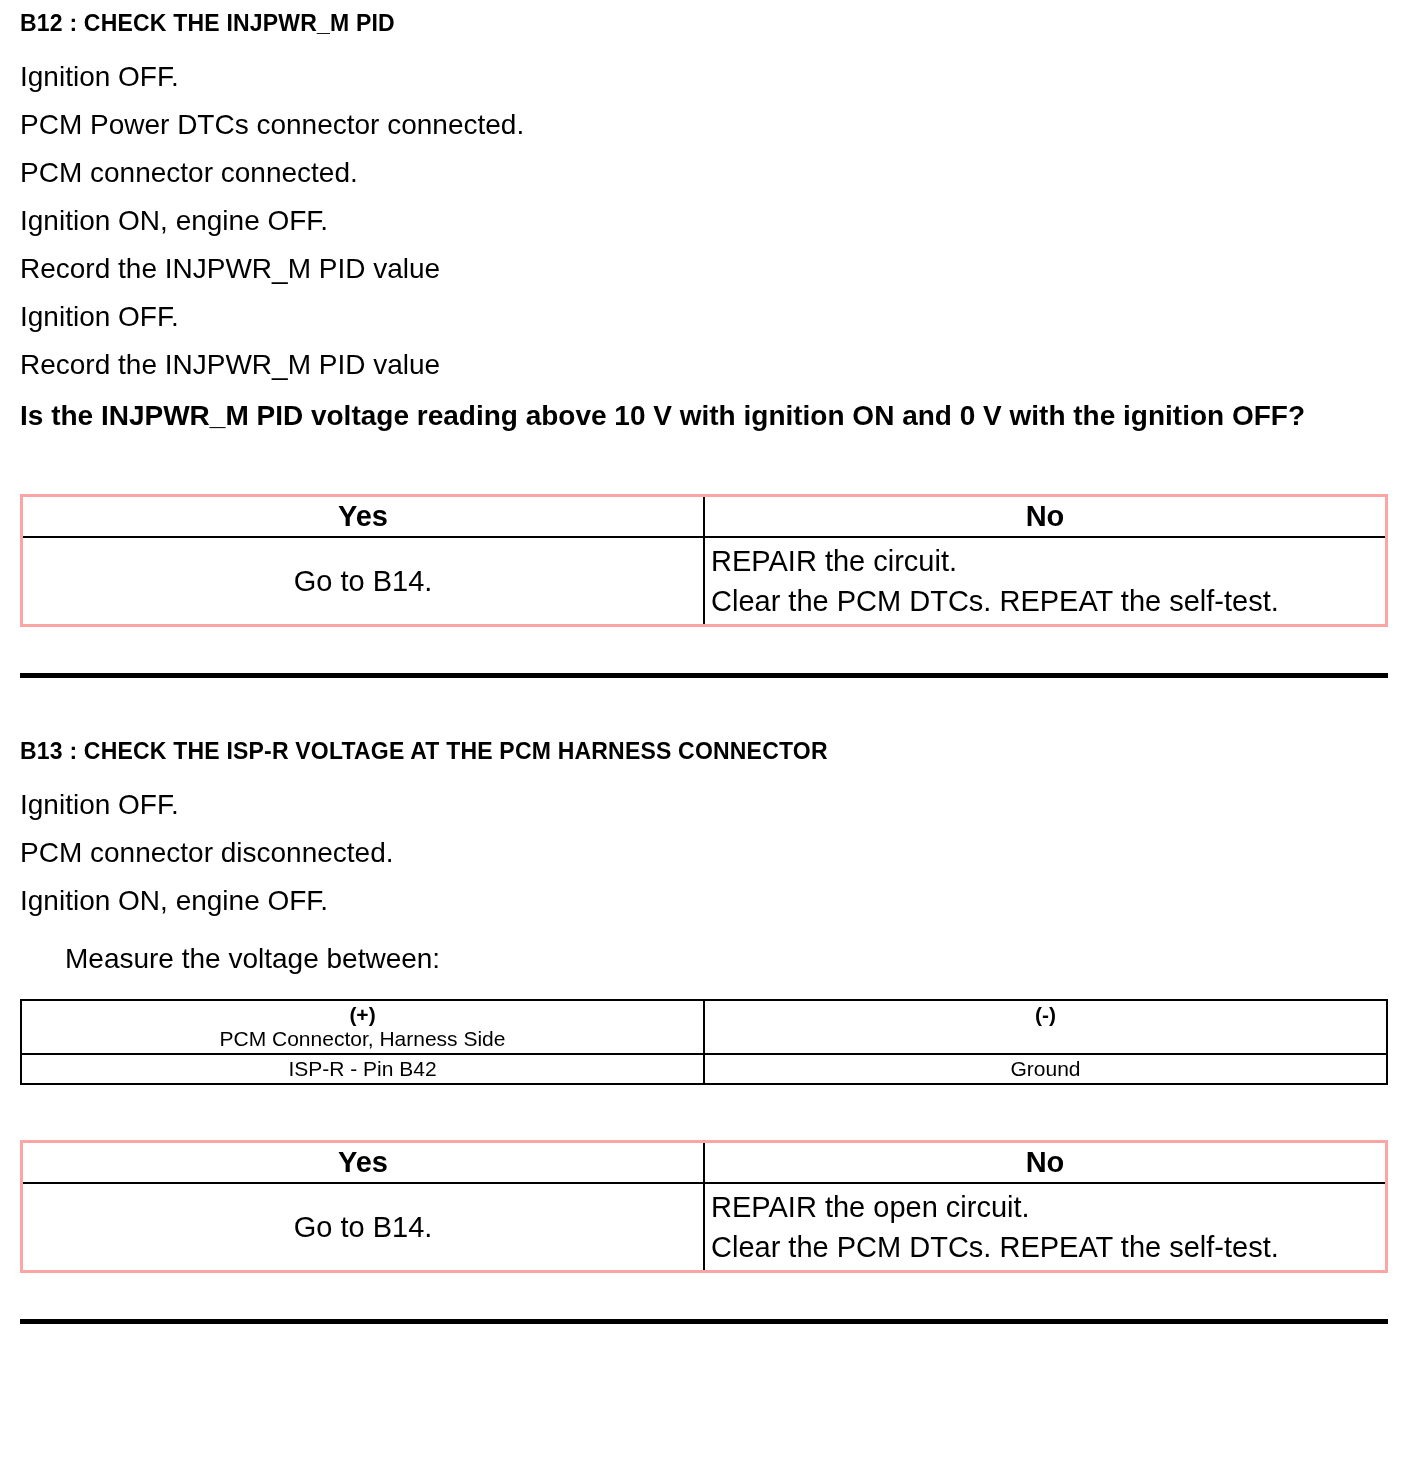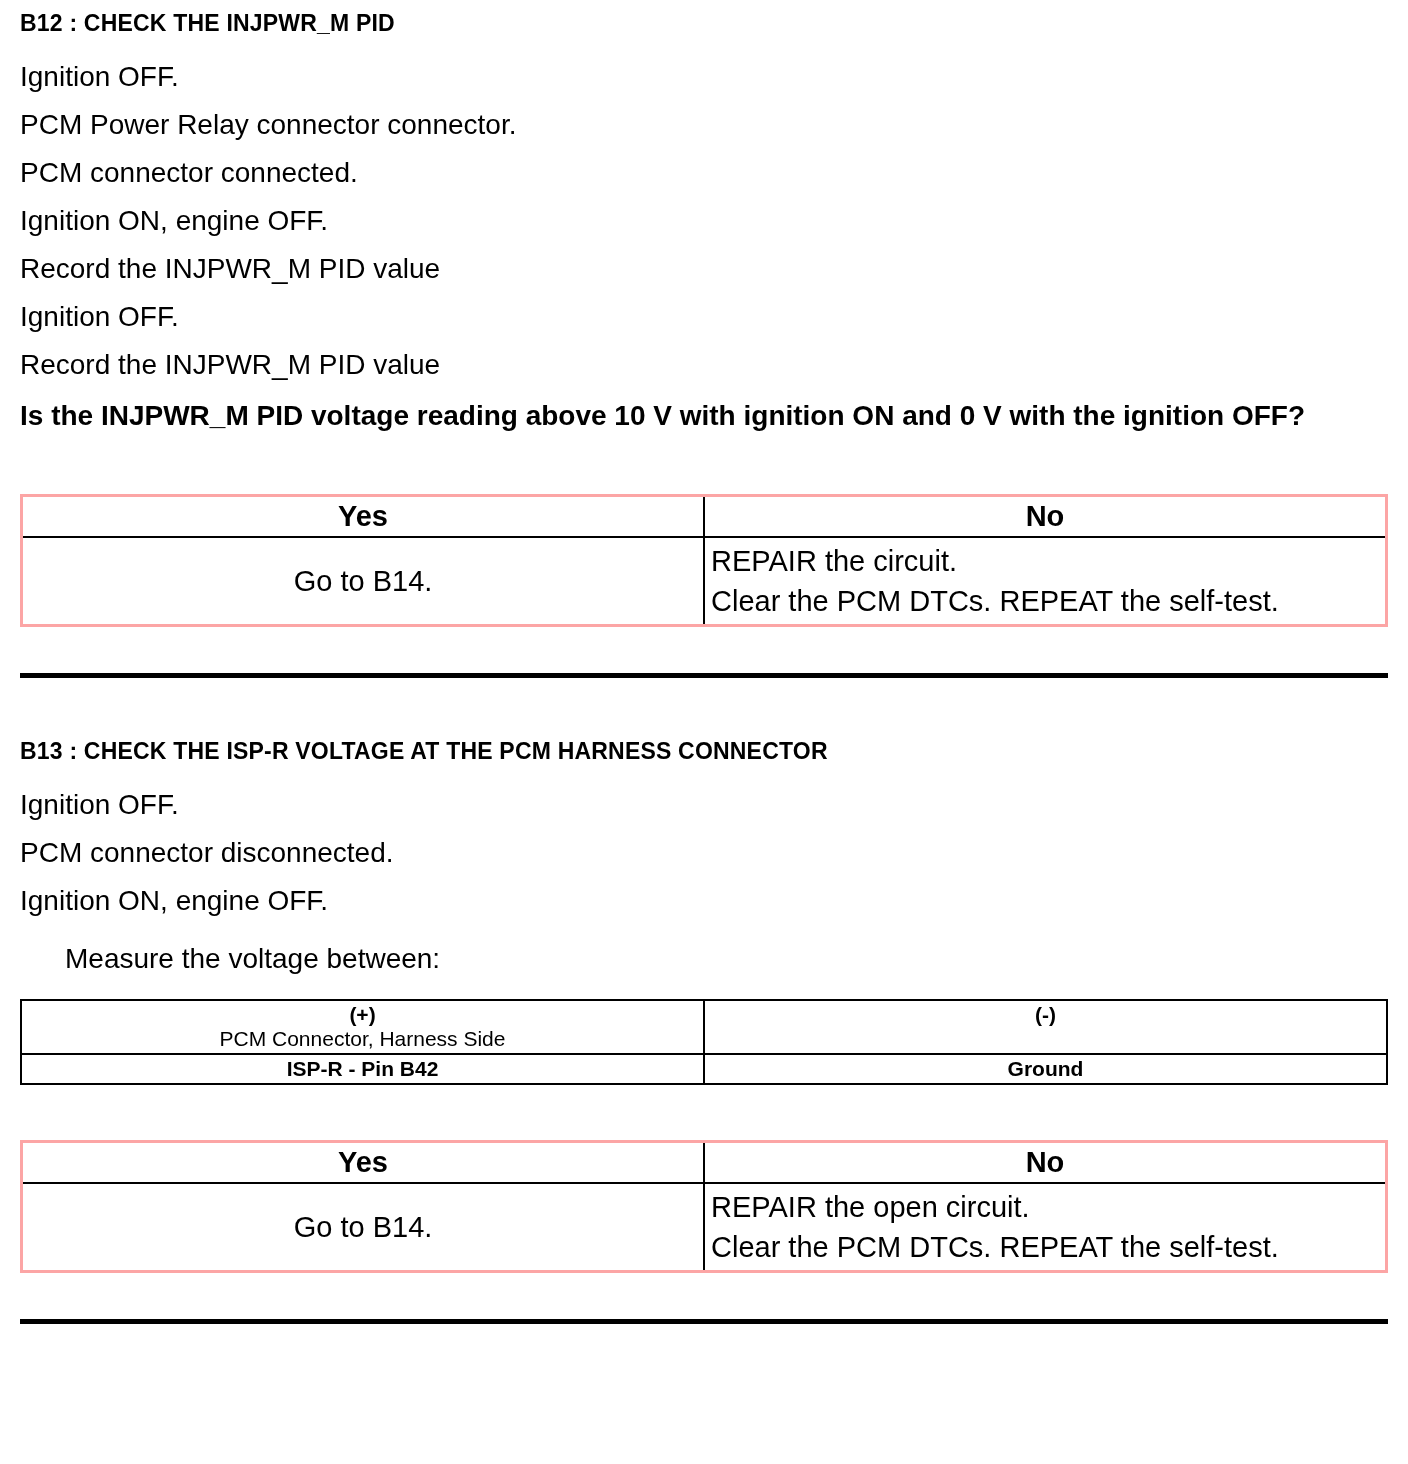--- a/index.html
+++ b/index.html
@@ -94,40 +94,39 @@
   }
   table.measure-table th .sub {
     font-weight: normal;
     font-size: 21px;
   }
   table.measure-table td {
     border: 2px solid #000;
     font-size: 21px;
     text-align: center;
     padding: 2px 4px;
-    font-weight: bold;
   }
   .question-b13 {
     margin-top: 26px;
   }
   .bottom-rule {
     margin-top: 46px;
   }
 </style>
 </head>
 <body>
 
 <div class="page">
 
   <section>
     <h2 class="step-heading">B12 : CHECK THE INJPWR_M PID</h2>
 
     <div>
       <div class="step">Ignition OFF.</div>
-      <div class="step">PCM Power Relay connector connector.</div>
+      <div class="step">PCM Power DTCs connector connected.</div>
       <div class="step">PCM connector connected.</div>
       <div class="step">Ignition ON, engine OFF.</div>
       <div class="step">Record the INJPWR_M PID value</div>
       <div class="step">Ignition OFF.</div>
       <div class="step">Record the INJPWR_M PID value</div>
     </div>
 
     <p class="question">Is the INJPWR_M PID voltage reading above 10 V with ignition ON and 0 V with the ignition OFF?</p>
 
     <table class="result-table">

